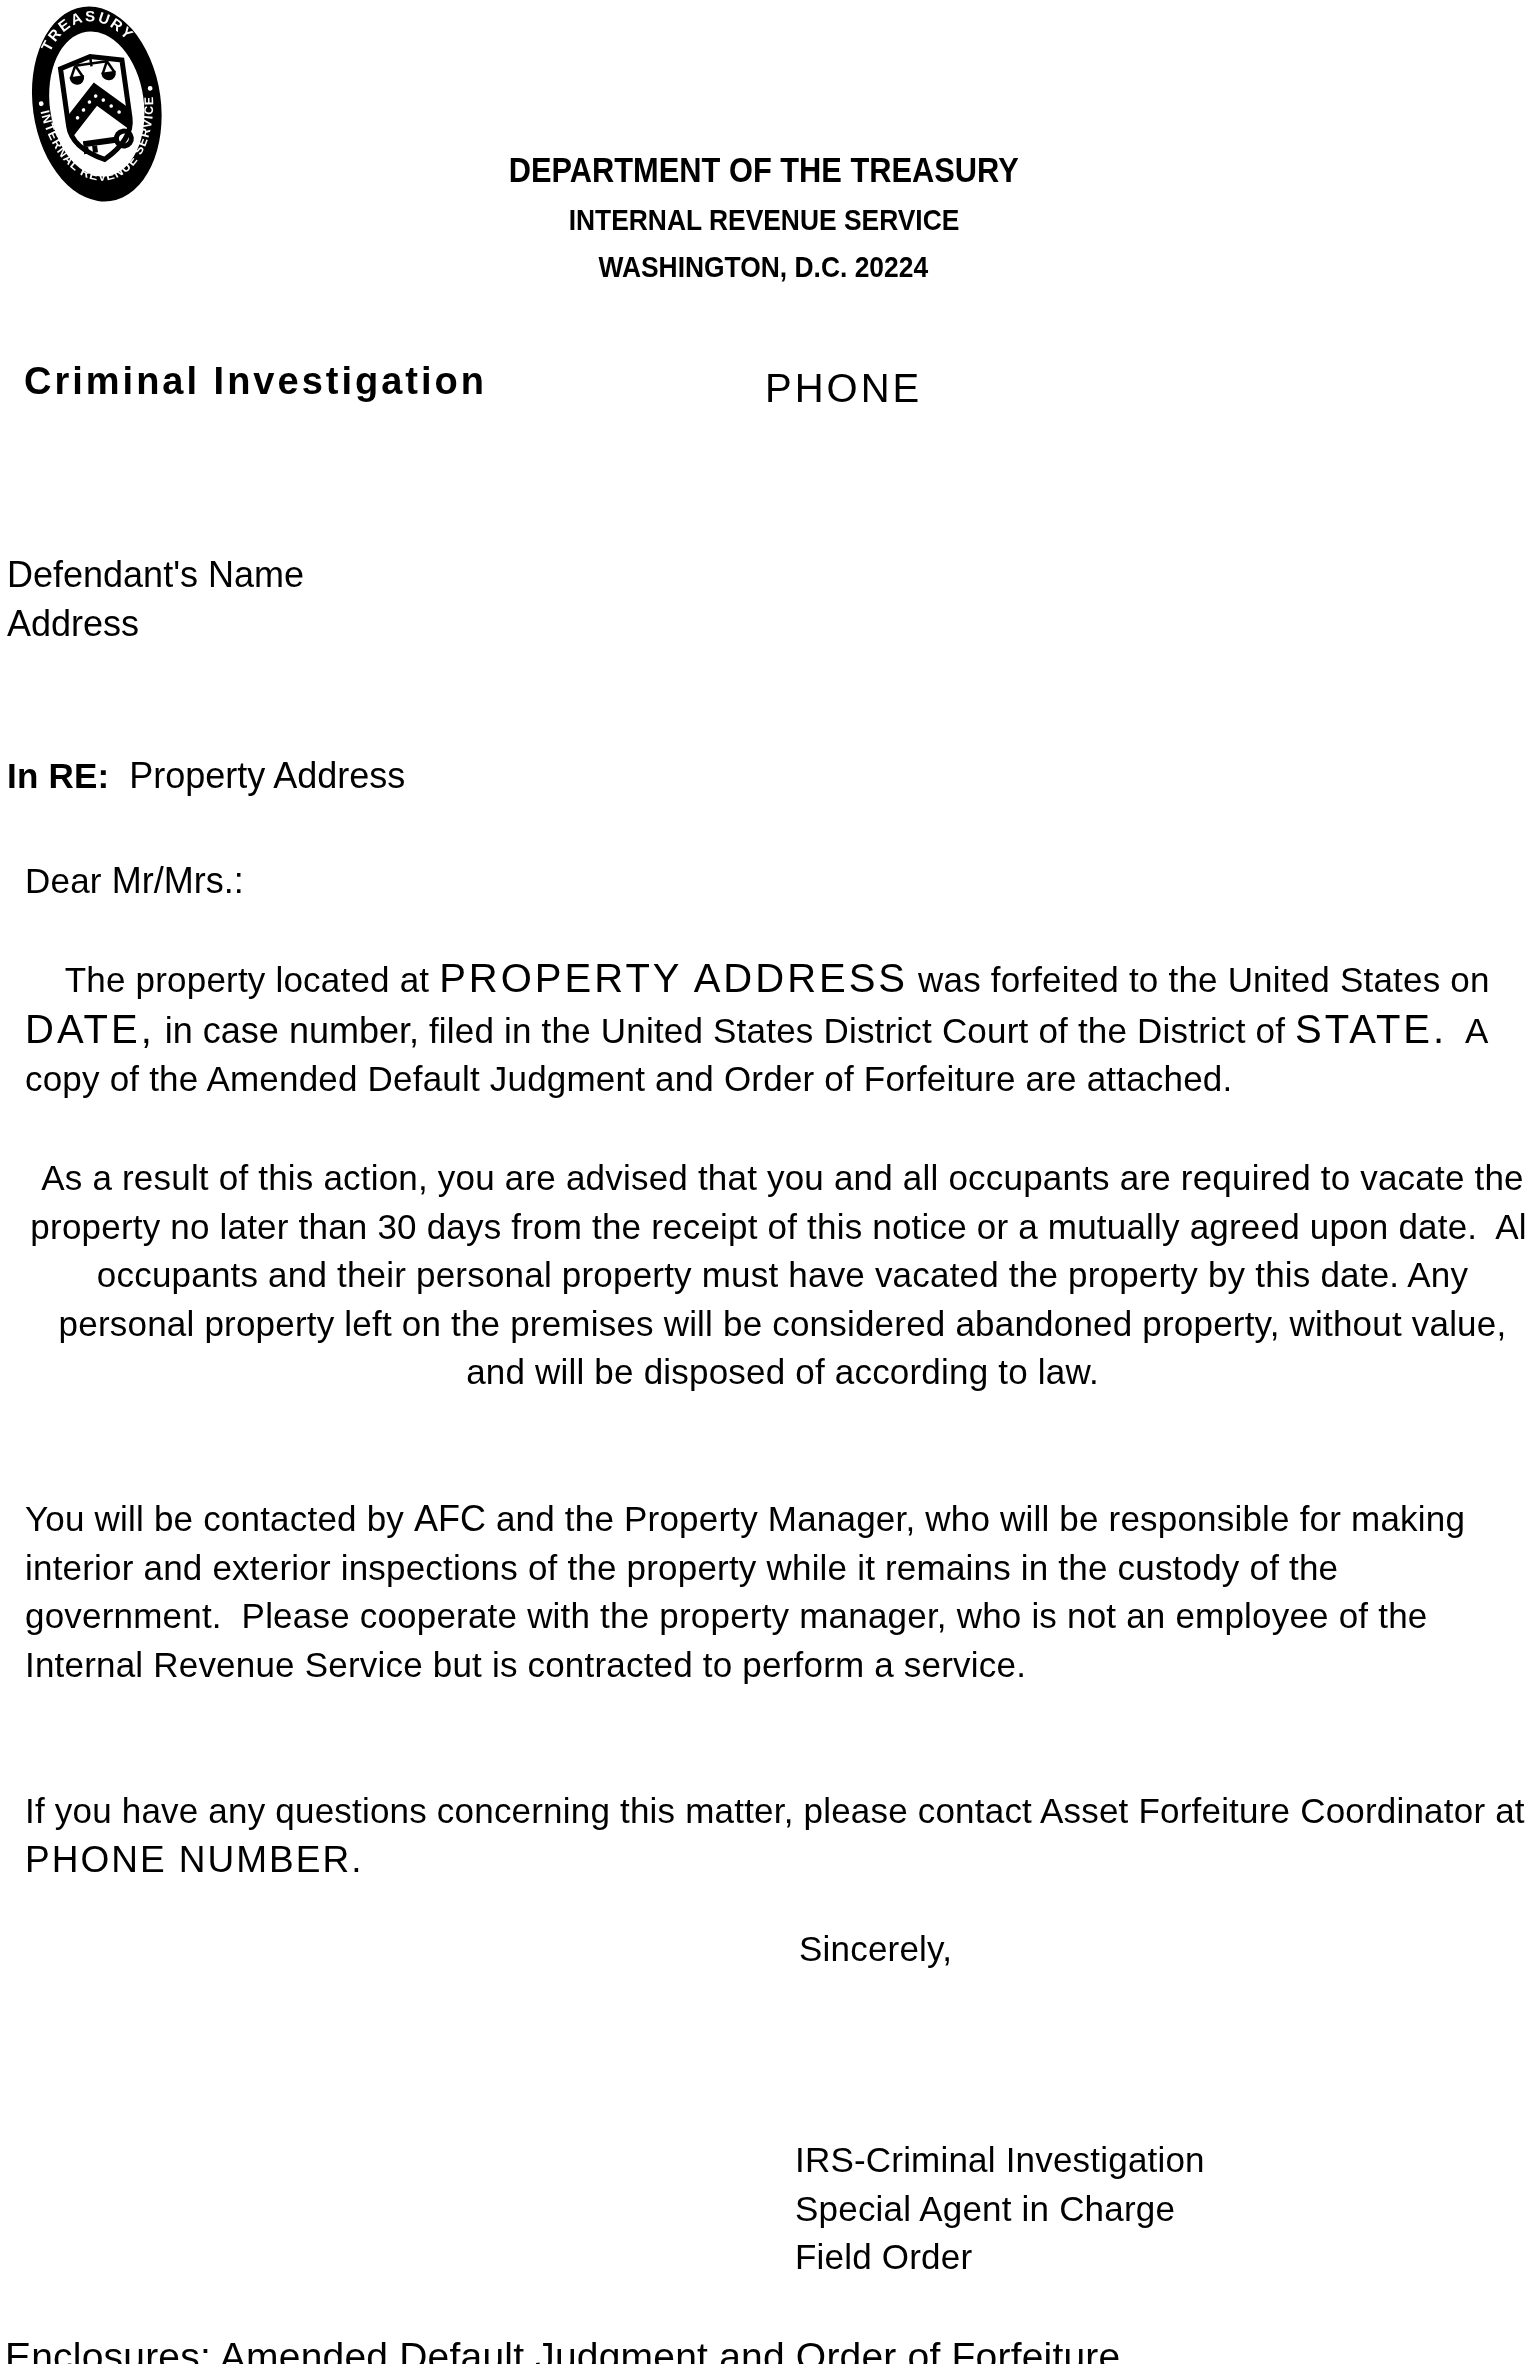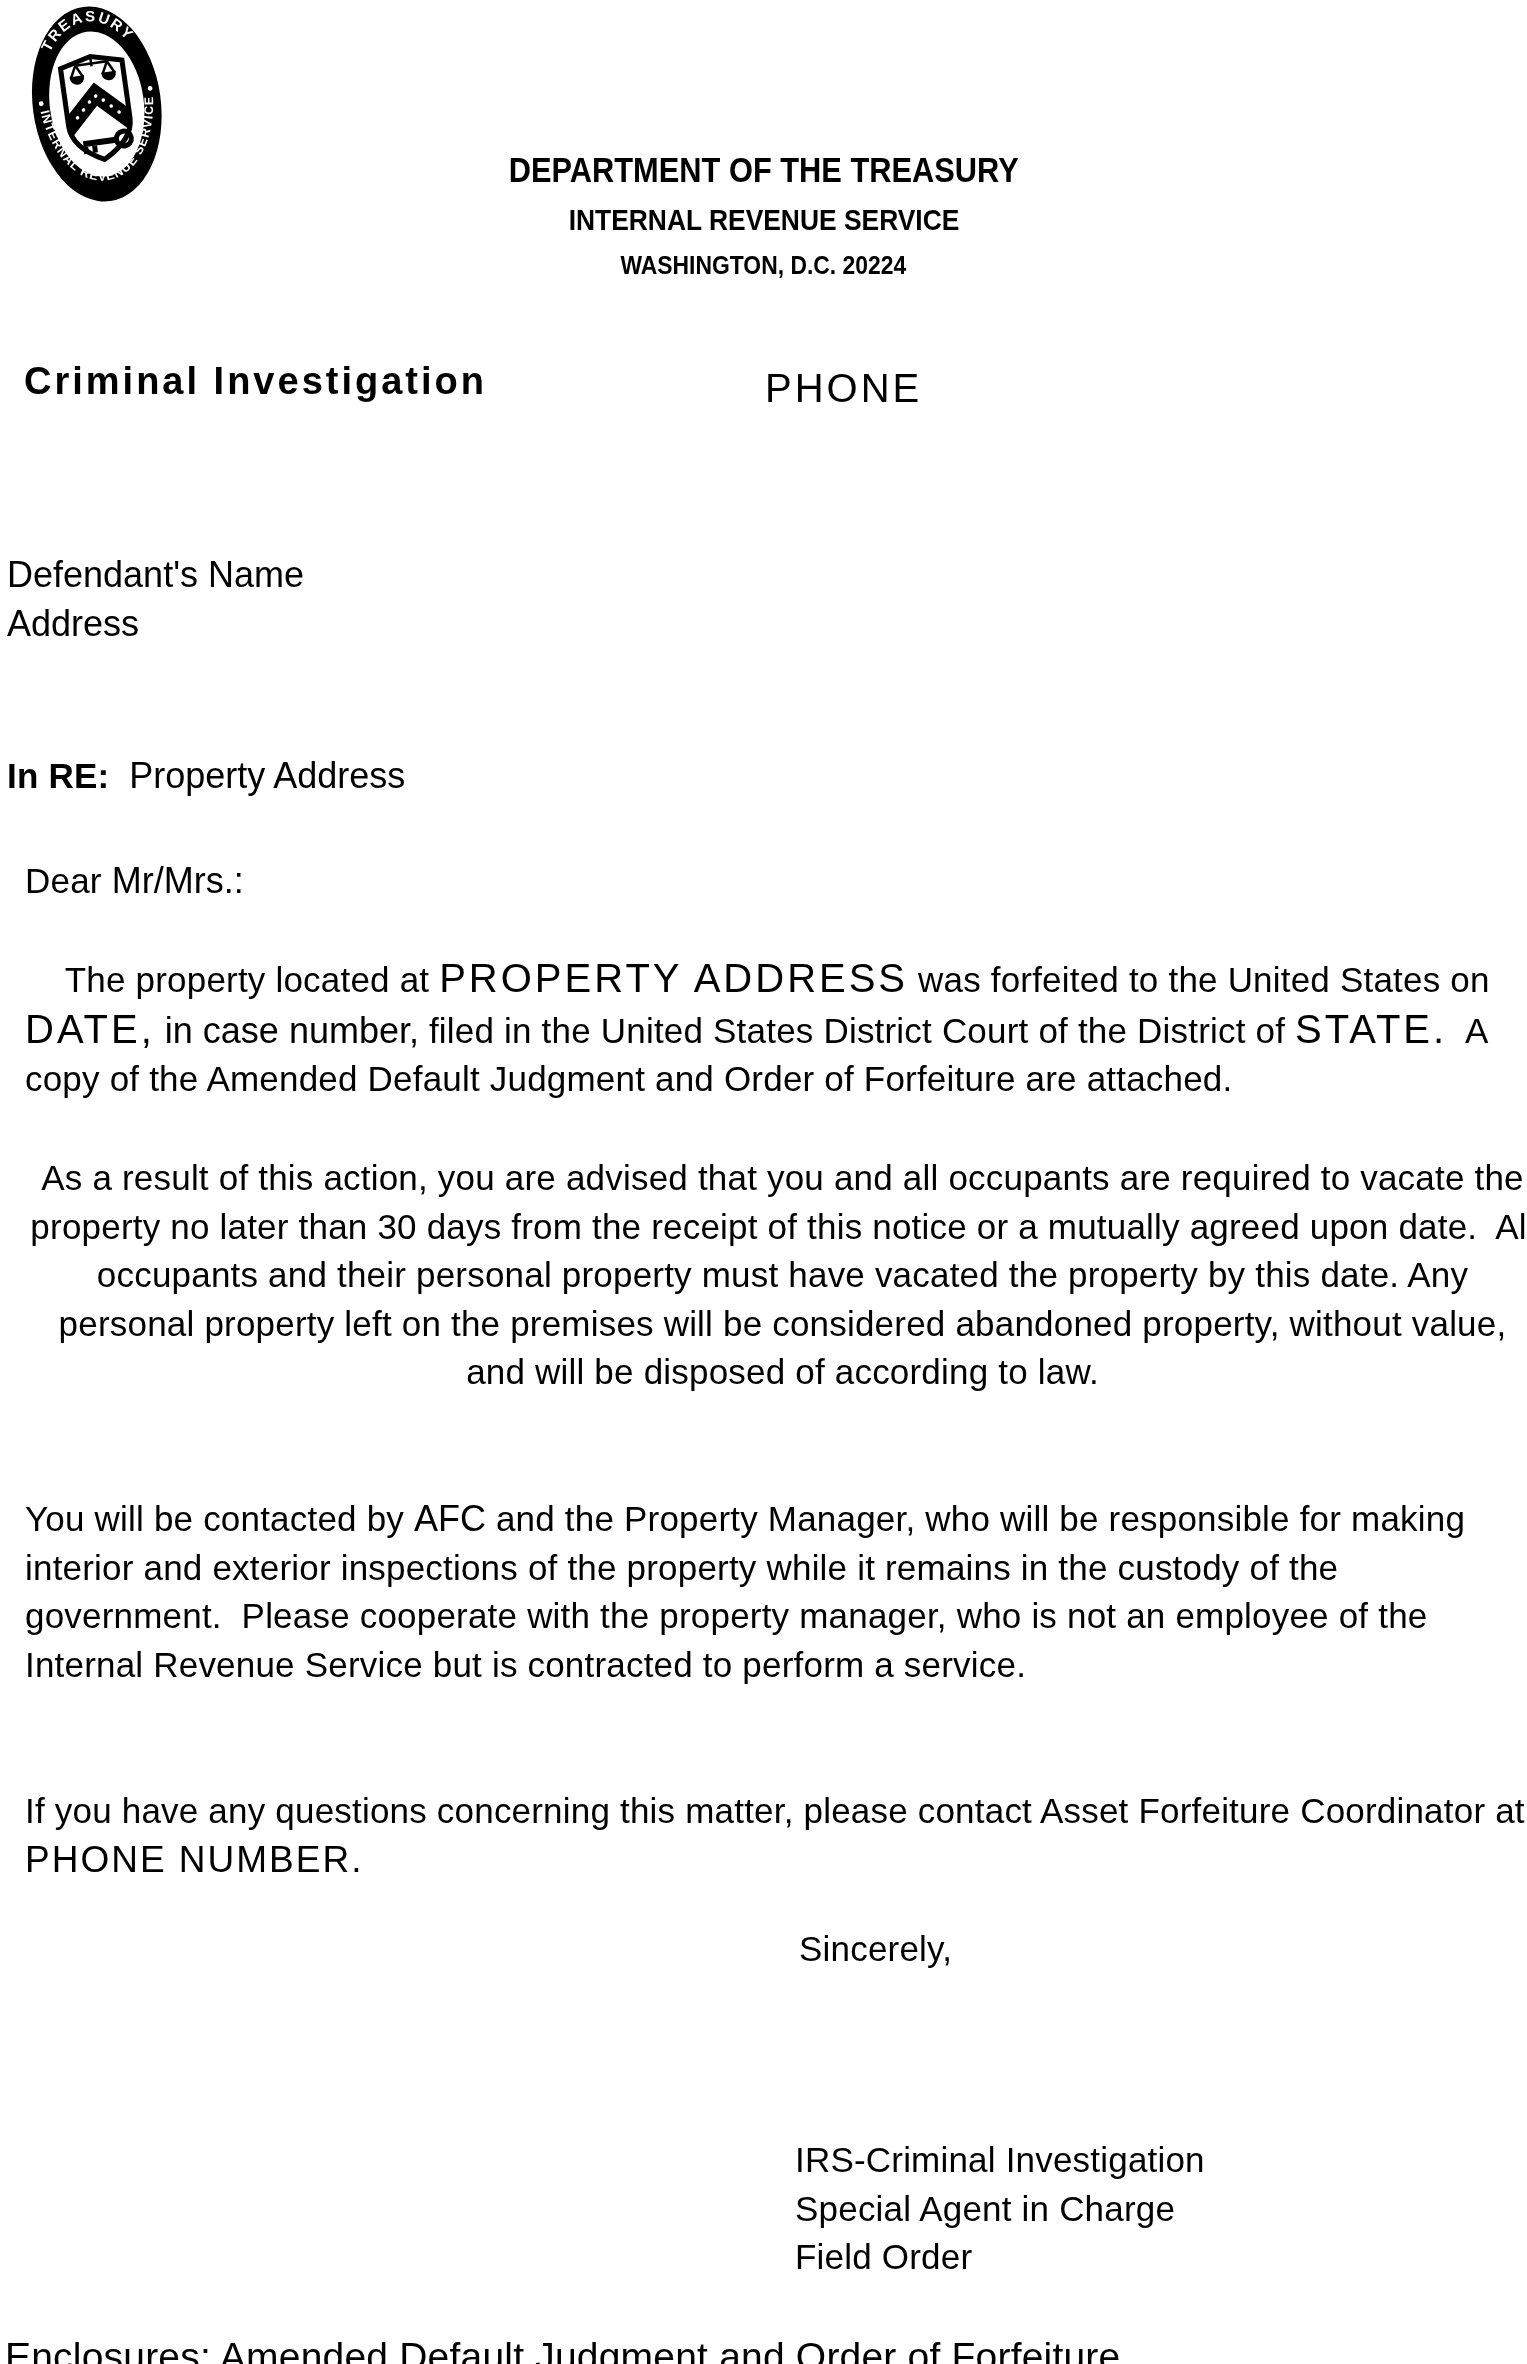--- a/index.html
+++ b/index.html
@@ -11,21 +11,21 @@
     font-family:"Liberation Sans",sans-serif;
     overflow:hidden;
     margin:0 auto;
   }
   .abs{position:absolute;}
   
   .hdr{left:0;width:1527px;text-align:center;font-weight:700;white-space:nowrap;}
   .hdr .squish{display:inline-block;transform:scaleX(0.88);transform-origin:center;}
   .hdr1{top:150px;font-size:35px;}
   .hdr2{top:203px;font-size:30px;}
-  .hdr3{top:250px;font-size:26px;}
+  .hdr3{top:250px;font-size:30px;}
   
   .division{left:24px;top:360px;font-size:38px;font-weight:700;letter-spacing:3px;}
   .dateline{left:765px;top:364px;}
   
   .t{font-size:35px;line-height:48.6px;letter-spacing:0.2px;}
   .para{left:17px;width:1515px;white-space:pre-wrap;margin:8px;}
   .ph{font-size:40px;letter-spacing:3px;line-height:48.6px;}   
   .phl{font-size:36px;letter-spacing:0px;line-height:48.6px;}  
   .bold{font-weight:700;}
   .recipient{left:7px;top:551px;}

